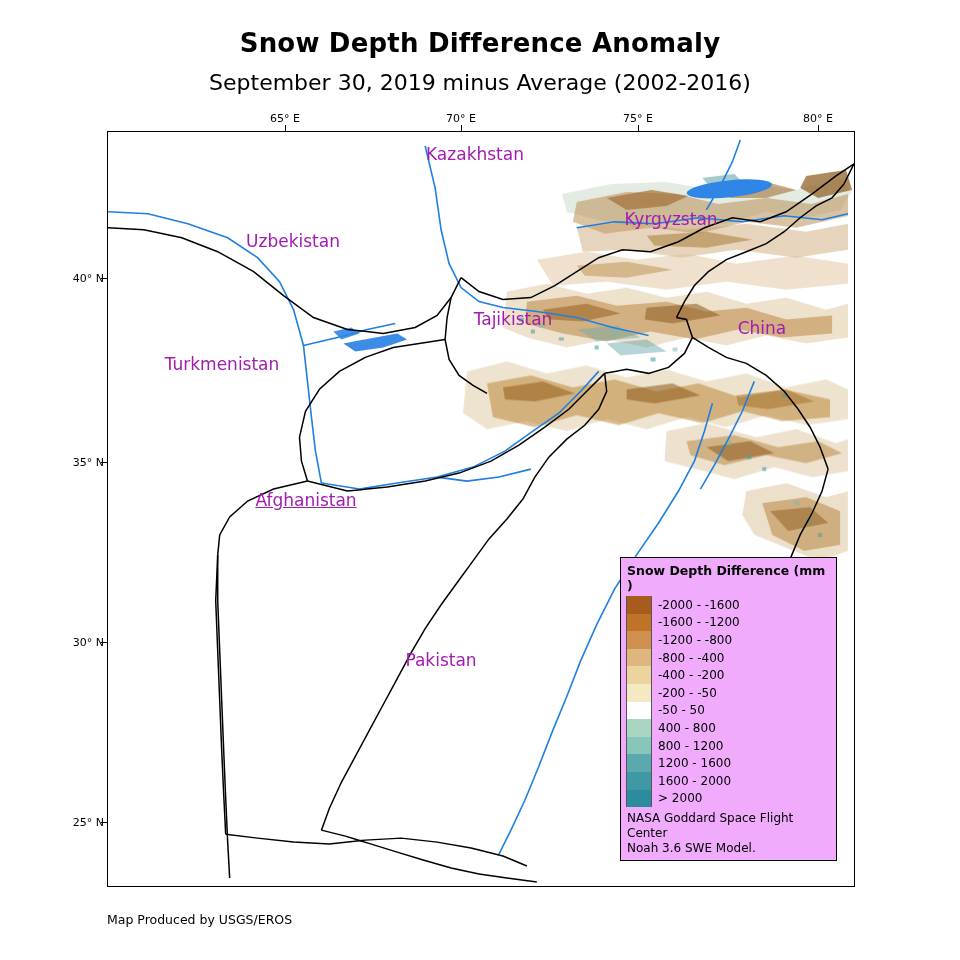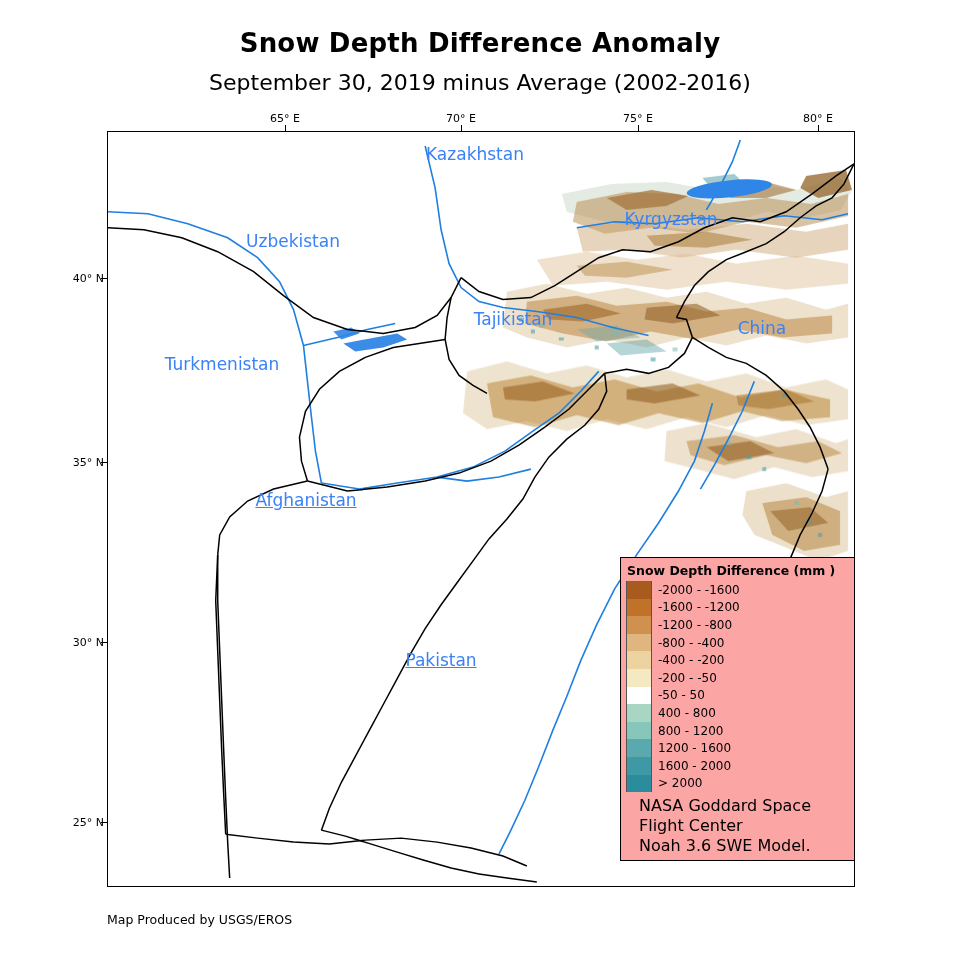--- a/index.html
+++ b/index.html
@@ -86,33 +86,33 @@
     left: 101px;
     width: 6px;
     height: 1px;
     background: #000;
   }
 
   
   .country-label {
     position: absolute;
     font-size: 17px;
-    color: #3b82f6;
+    color: #a21caf;
     white-space: nowrap;
     transform: translate(-50%, -50%);
     pointer-events: none;
   }
 
   
   #legend {
     position: absolute;
     left: 620px;
     top: 557px;
-    width: 235px;
-    background: #fca5a5;
+    width: 217px;
+    background: #f0abfc;
     border: 1.2px solid #000;
     box-sizing: border-box;
     padding: 4px 5px 4px 5px;
   }
   #legend-title {
     font-size: 12.5px;
     font-weight: bold;
     margin: 1px 0 3px 1px;
   }
   .legend-row {
@@ -129,24 +129,24 @@
     box-sizing: border-box;
   }
   .legend-row:first-of-type .legend-swatch { border-top: 1px solid #555; }
   .legend-row:last-of-type .legend-swatch { border-bottom: 1px solid #555; }
   .legend-label {
     font-size: 12px;
     margin-left: 6px;
     white-space: nowrap;
   }
   #legend-source {
-    font-size: 16px;
+    font-size: 12px;
     line-height: 1.25;
     margin-top: 4px;
-    margin-left: 13px;
+    margin-left: 1px;
   }
 
   
   #footer-credit {
     position: absolute;
     left: 107px;
     top: 912px;
     font-size: 12.5px;
   }
   #logos {
@@ -389,21 +389,21 @@
       </g>
     </svg>
 
     <div class="country-label" style="left:367px; top:22px;">Kazakhstan</div>
     <div class="country-label" style="left:169px; top:109px;margin-left:16px;">Uzbekistan</div>
     <div class="country-label" style="left:563px; top:87px;">Kyrgyzstan</div>
     <div class="country-label" style="left:405px; top:187px;">Tajikistan</div>
     <div class="country-label" style="left:654px; top:196px;">China</div>
     <div class="country-label" style="left:114px; top:232px;">Turkmenistan</div>
     <div class="country-label" style="left:198px; top:368px;text-decoration:underline;">Afghanistan</div>
-    <div class="country-label" style="left:333px; top:528px;text-decoration:underline;">Pakistan</div>
+    <div class="country-label" style="left:333px; top:528px;">Pakistan</div>
   </div>
 
   <div id="legend">
     <div id="legend-title">Snow Depth Difference (mm )</div>
 
     <div class="legend-row">
       <span class="legend-swatch" style="background:#a95b1d"></span>
       <span class="legend-label">-2000 - -1600</span>
     </div>
     <div class="legend-row">

